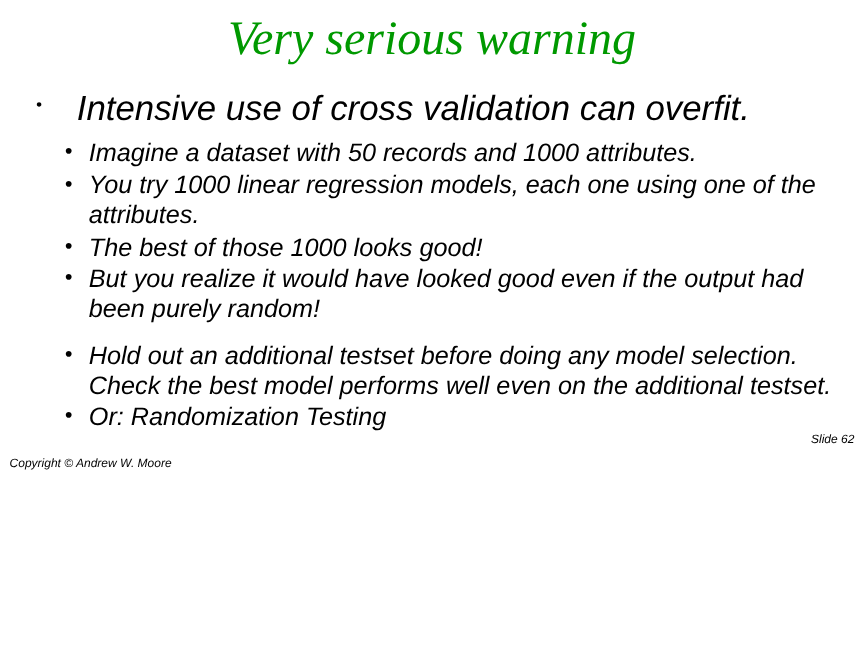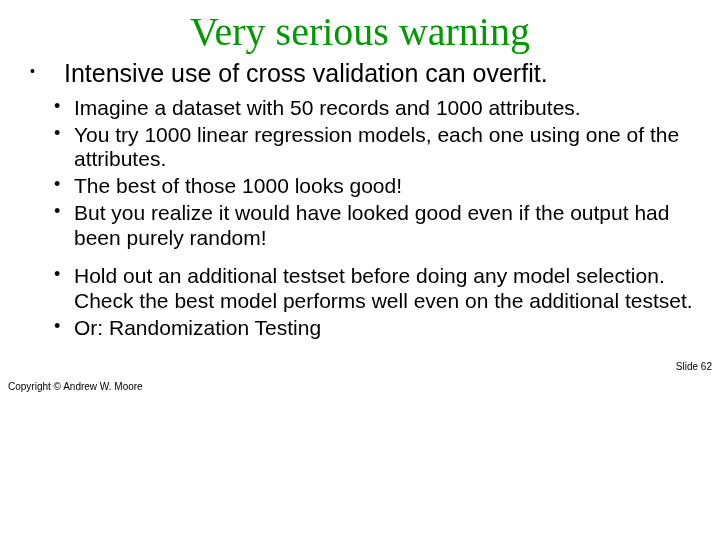--- a/index.html
+++ b/index.html
@@ -11,40 +11,41 @@
     font-family: Arial, "Helvetica Neue", Helvetica, sans-serif;
     color: #000000;
     overflow: hidden;
     position: relative;
   }
   .slide {
     width: 720px;
     height: 392px;
     position: relative;
     box-sizing: border-box;
+    font-style: italic;
   }
   .title {
     font-family: "Times New Roman", Times, serif;
     font-size: 40px;
     color: #009900;
     text-align: center;
     margin: 0;
     padding-top: 8px;
     padding-bottom: 4px;
     font-weight: normal;
   }
   ul.top {
     list-style: none;
     margin: 0;
     padding: 0 20px 0 48px;
   }
   ul.top > li {
-    font-size: 25px;
+    font-size: 29px;
     line-height: 1.15;
-    margin: 0 0 2px 0;
+    margin: 16px 0 2px 0;
     position: relative;
     padding-left: 16px;
   }
   ul.top > li::before {
     content: "•";
     position: absolute;
     left: -18px;
     top: 4px;
     font-size: 14px;
     color: #000;

